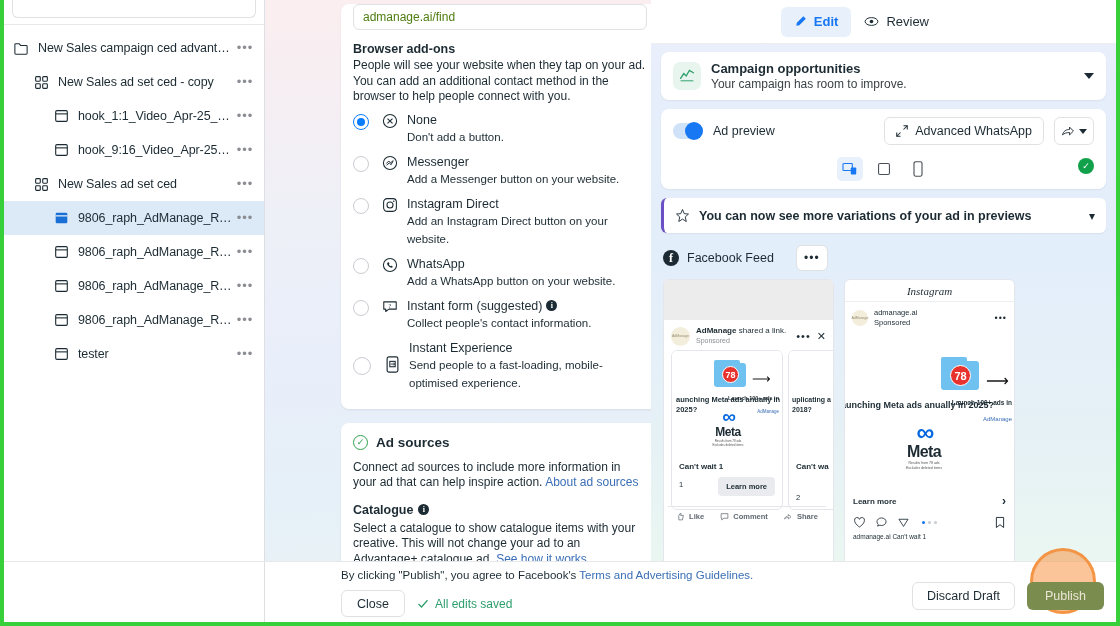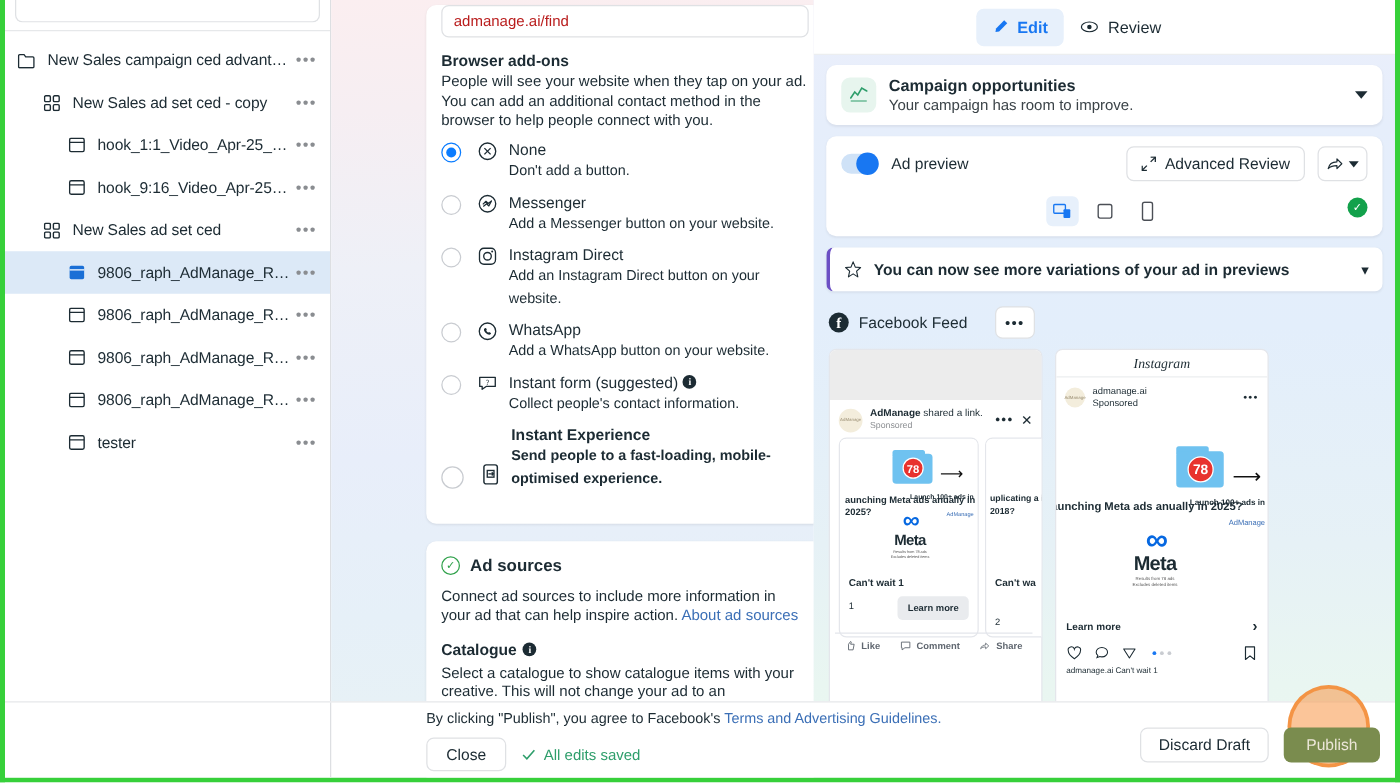--- a/index.html
+++ b/index.html
@@ -93,29 +93,29 @@
     padding: 0;
   }
   .card-a { padding: 0 12px 16px 12px; }
   .url-box {
     margin: 4px 0 0 0;
     height: 26px;
     border: 1px solid #dfe1e4;
     border-radius: 6px;
     display: flex; align-items: center;
     padding: 0 9px;
-    font-size: 12px; color: #b91c1c;
+    font-size: 12px; color: #4d7c0f;
     background: #fff;
   }
   .sec-title { font-size: 12.5px; font-weight: bold; color: #1c2b33; margin: 12px 0 2px; }
   .sec-desc { font-size: 12px; line-height: 15.5px; color: #1c2b33; }
 
   .radio-list { margin-top: 8px; }
   .radio-row { display: flex; align-items: flex-start; margin-bottom: 10px; }
-  .radio-row.last { margin-bottom: 12px; align-items: flex-end; font-weight: bold; }
+  .radio-row.last { margin-bottom: 2px; align-items: center; }
   .radio {
     flex: 0 0 16px; width: 16px; height: 16px; border-radius: 50%;
     border: 1px solid #c9ccd1; background: #fff; margin-top: 1px;
     position: relative; cursor: pointer;
   }
   .radio.big { width: 18px; height: 18px; flex: 0 0 18px; }
   .radio.checked { border: 1px solid #0a7cff; }
   .radio.checked:after {
     content: ""; position: absolute; left: 3px; top: 3px;
     width: 8px; height: 8px; border-radius: 50%; background: #0a7cff;
@@ -604,21 +604,21 @@
             <div class="toggle">
                 <span class="knob"></span>
               </div>
             <span class="prev-label">Ad preview</span>
             <div class="btn-outline">
               <svg width="12" height="12" viewBox="0 0 16 16">
                   <path d="M1 10v5h5M15 6V1h-5" fill="none" stroke="#1c2b33" stroke-width="1.4"></path>
                   <line x1="1" y1="15" x2="6" y2="10" stroke="#1c2b33" stroke-width="1.4"></line>
                   <line x1="15" y1="1" x2="10" y2="6" stroke="#1c2b33" stroke-width="1.4"></line>
                 </svg>
-              <span>Advanced Review</span>
+              <span>Advanced WhatsApp</span>
             </div>
             <div class="btn-sq">
               <svg width="14" height="14" viewBox="0 0 18 18">
                   <path d="M2 14c1-5 5-7 9-7V4l5 5-5 5v-3c-4 0-7 1-9 3z" fill="none" stroke="#1c2b33" stroke-width="1.2" stroke-linejoin="round"></path>
                 </svg>
               <span class="caret" style="border-top-width:5px;border-left-width:4px;border-right-width:4px"></span>
             </div>
           </div>
           <div class="dev-row">
             <div class="dev-btn active">

